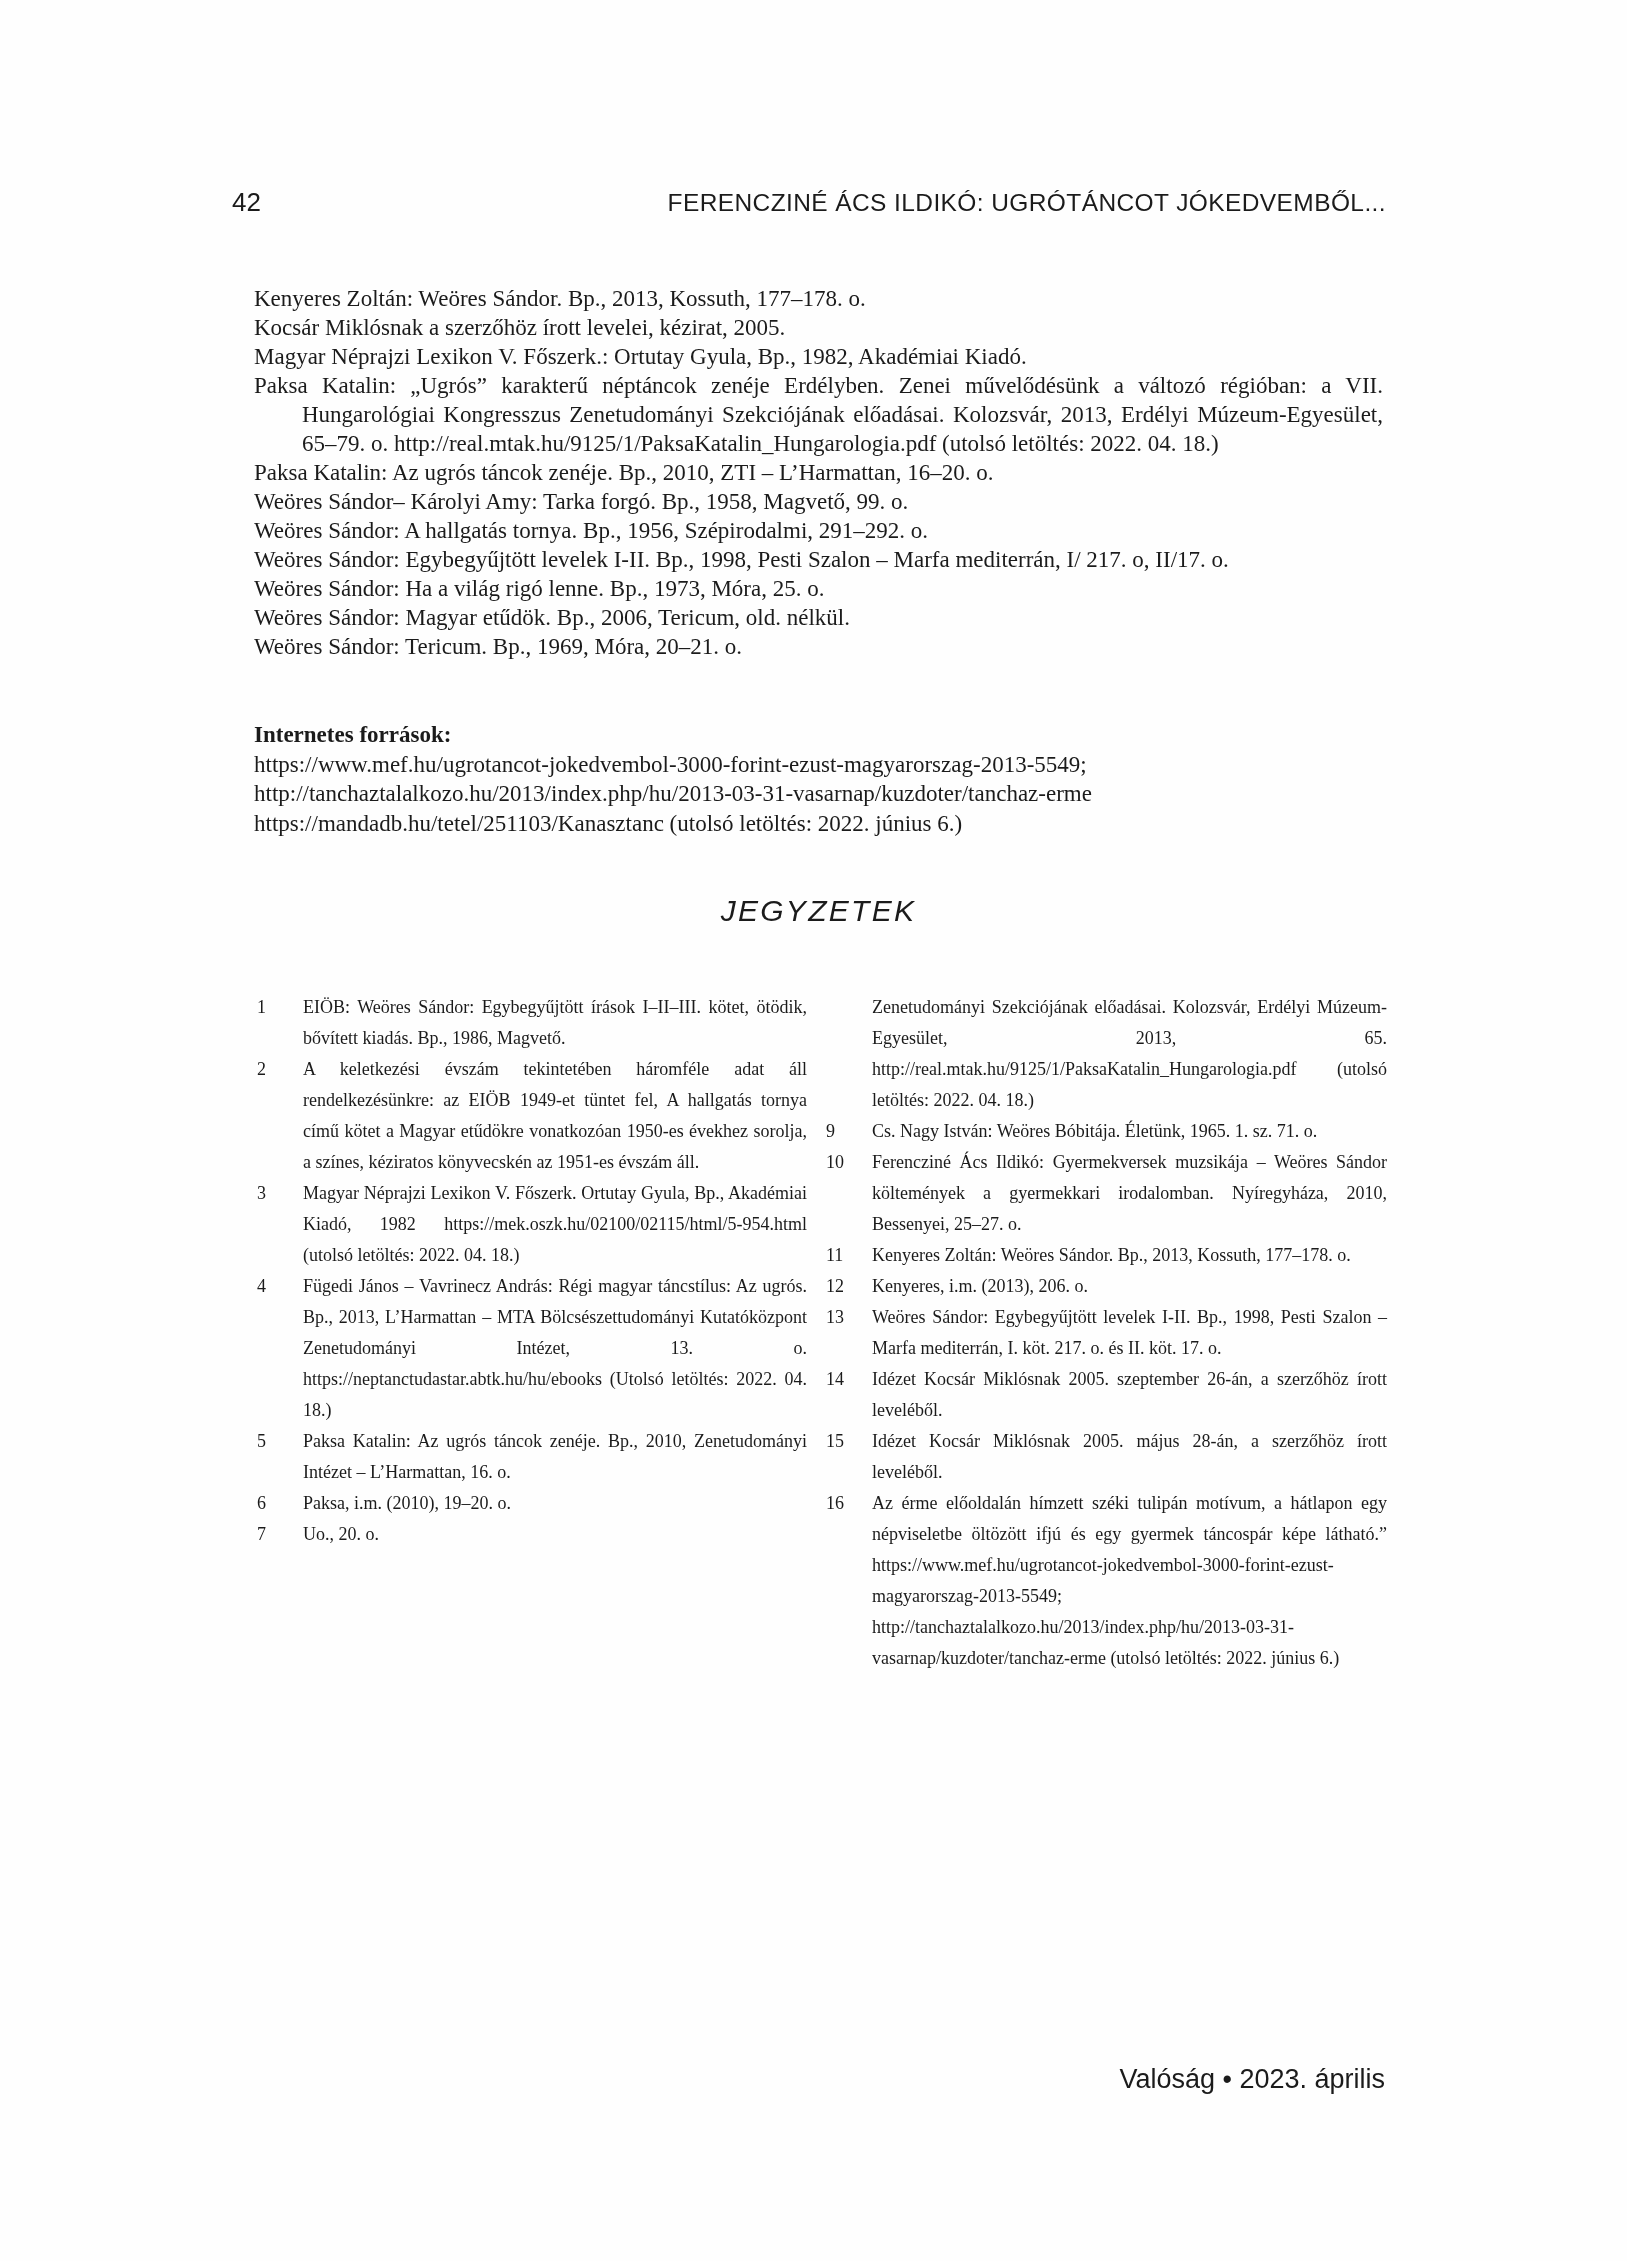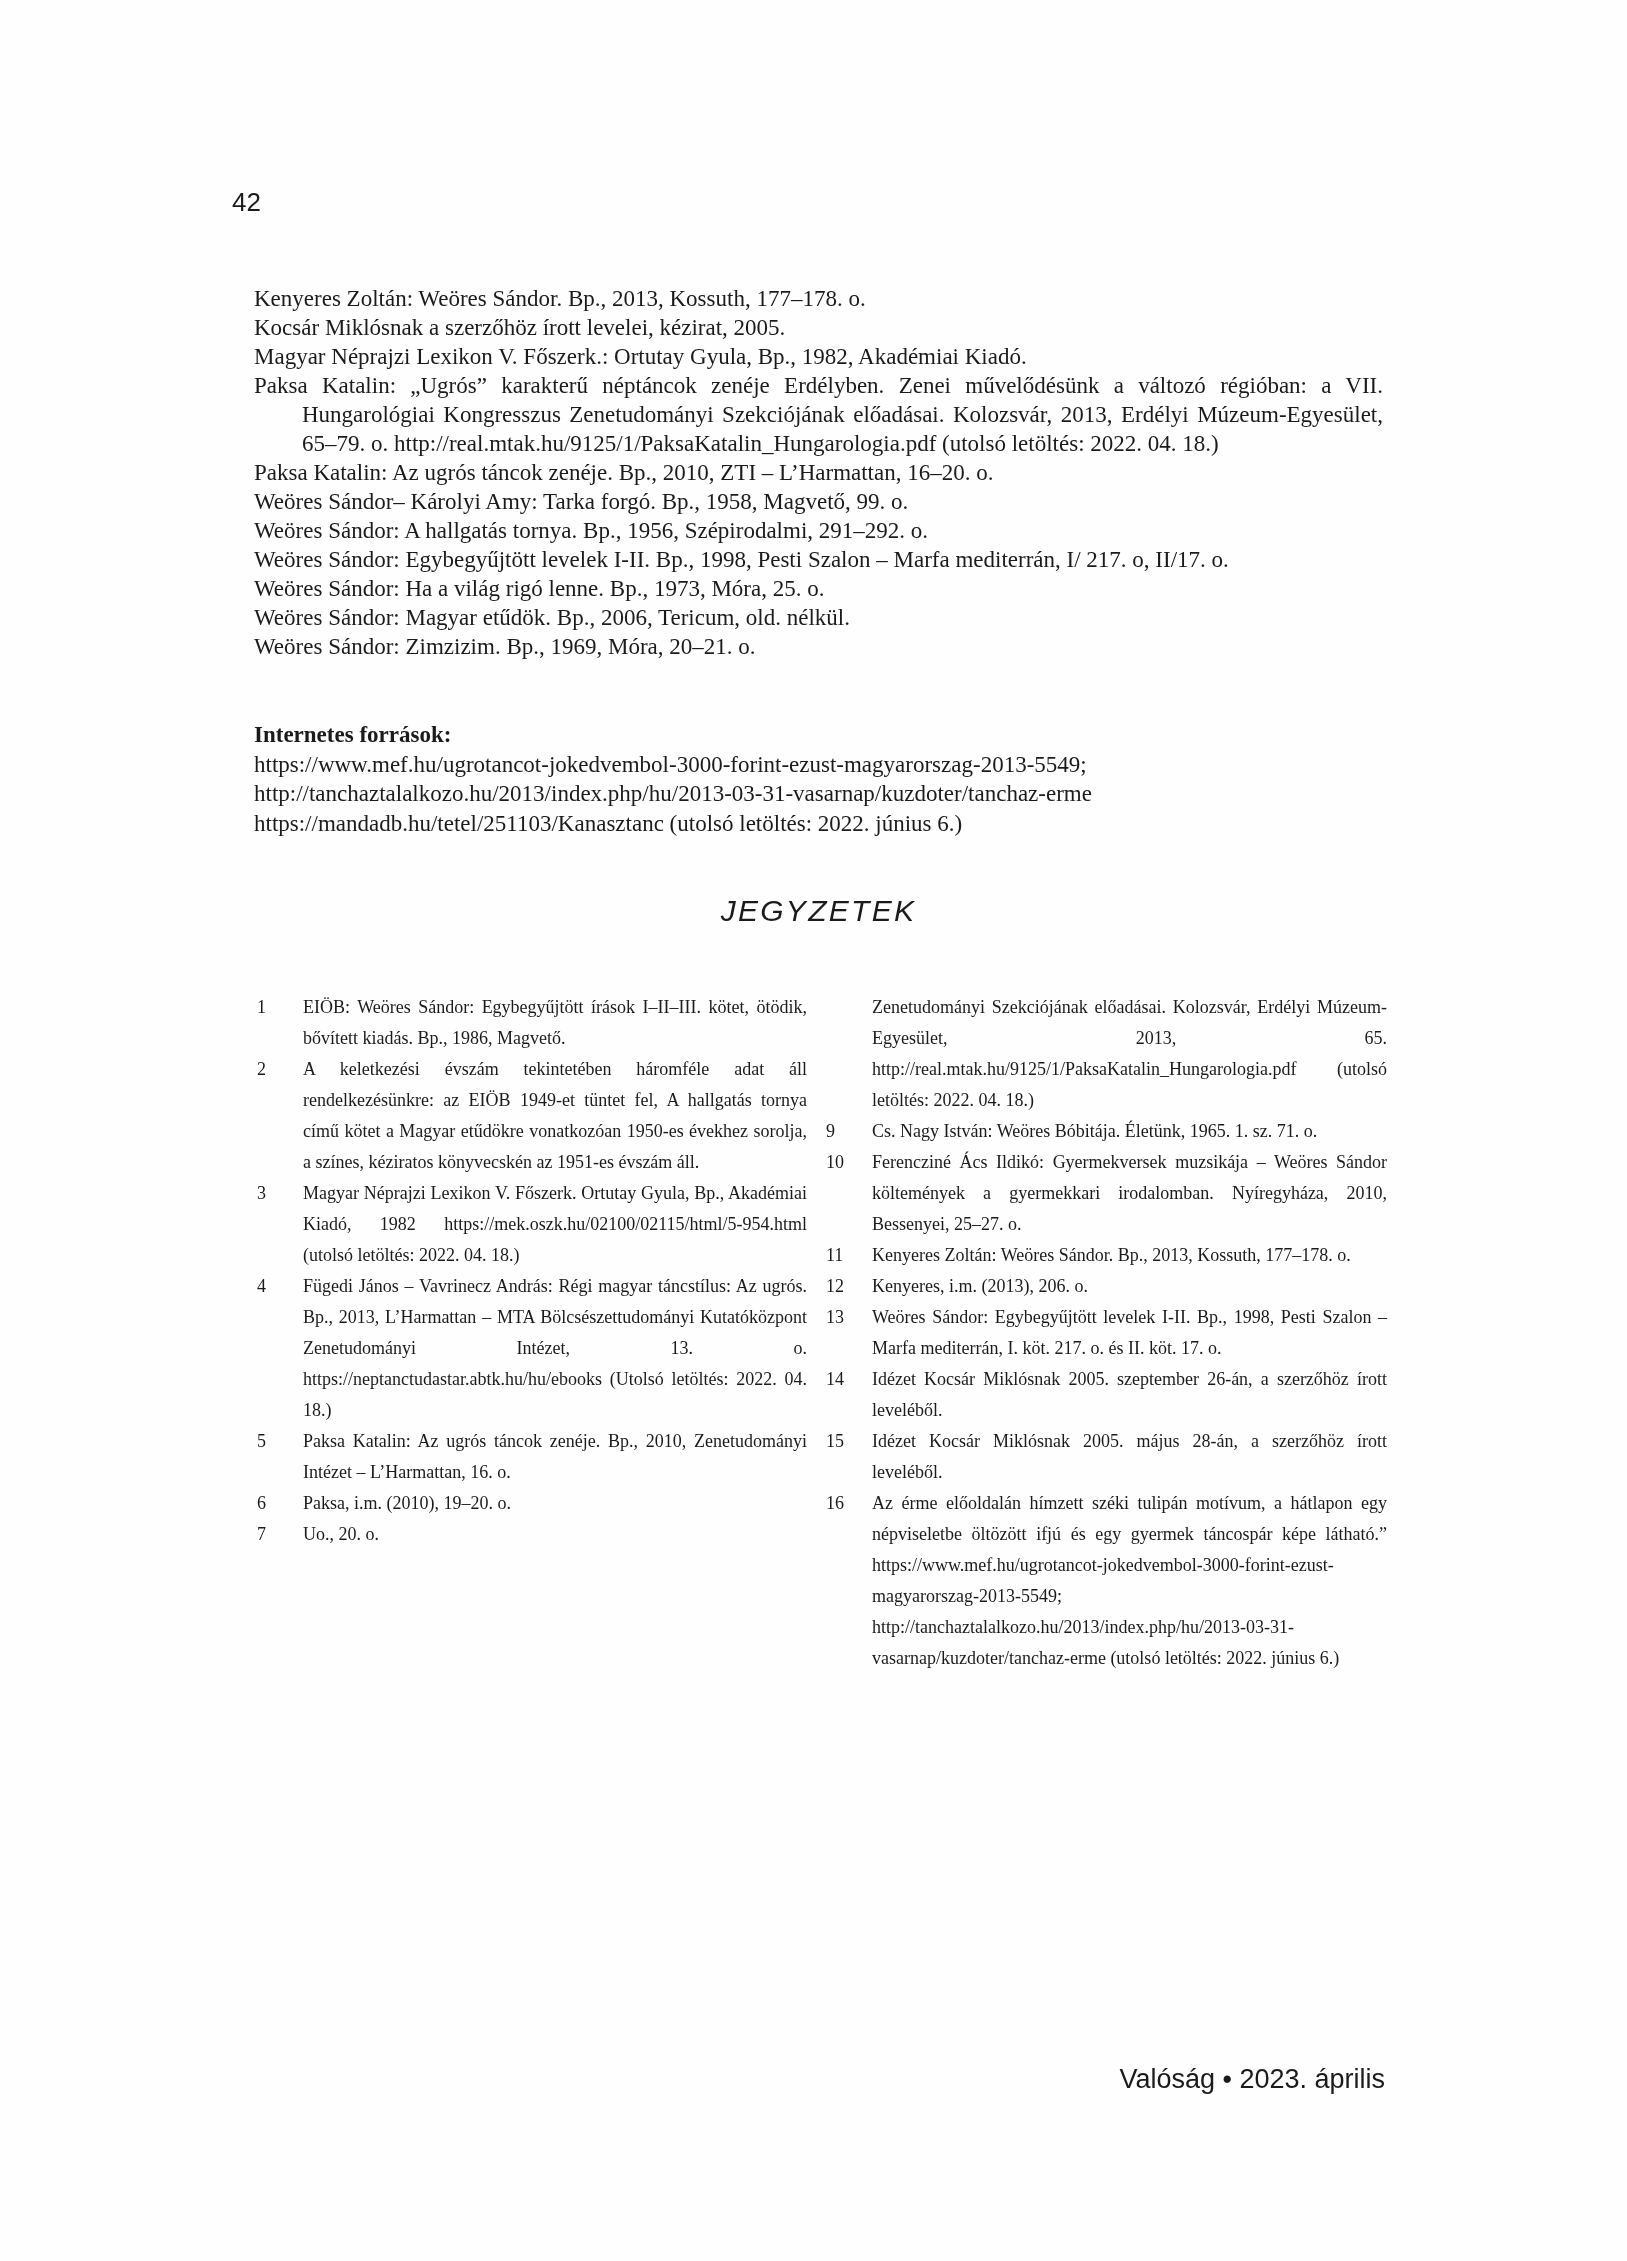--- a/index.html
+++ b/index.html
@@ -54,20 +54,21 @@
     font-family:"Liberation Sans", sans-serif; font-size:27px; line-height:1.2;
     white-space:nowrap;
   }
 </style>
 </head>
 <body>
 
 <div class="page">
 
   <span class="header-pageno">42</span>
+  <span class="header-title">FERENCZINÉ ÁCS ILDIKÓ: UGRÓTÁNCOT JÓKEDVEMBŐL...</span>
 
   <section class="bib-block">
 
       <p class="bib-entry"><span>Kenyeres Zoltán: </span><span class="it">Weöres Sándor</span><span>. Bp., 2013, Kossuth, 177–178. o.</span></p>
 
       <p class="bib-entry"><span>Kocsár Miklósnak a szerzőhöz írott levelei, kézirat, 2005.</span></p>
 
       <p class="bib-entry"><span class="it">Magyar Néprajzi Lexikon V</span><span>. Főszerk.: Ortutay Gyula, Bp., 1982, Akadémiai Kiadó.</span></p>
 
       <p class="bib-entry"><span>Paksa Katalin: „Ugrós” karakterű </span><span class="it">néptáncok zenéje Erdélyben. Zenei művelődésünk a változó régióban: a VII. Hungarológiai Kongresszus Zenetudományi Szekciójának előadásai</span><span>. Kolozsvár, 2013, Erdélyi Múzeum-Egyesület, 65–79. o. </span><span class="it">http://real.mtak.hu/9125/1/PaksaKatalin_Hungarologia.pdf</span><span> (utolsó letöltés: 2022. 04. 18.)</span></p>
@@ -78,21 +79,21 @@
 
       <p class="bib-entry"><span>Weöres Sándor: </span><span class="it">A hallgatás tornya</span><span>. Bp., 1956, Szépirodalmi, 291–292. o.</span></p>
 
 
       <p class="bib-entry"><span>Weöres Sándor: </span><span class="it">Egybegyűjtött levelek I-II</span><span>. Bp., 1998, Pesti Szalon – Marfa mediterrán, I/ 217. o, II/17. o.</span></p>
 
       <p class="bib-entry"><span>Weöres Sándor: </span><span class="it">Ha a világ rigó lenne</span><span>. Bp., 1973, Móra, 25. o.</span></p>
 
       <p class="bib-entry"><span>Weöres Sándor: </span><span class="it">Magyar etűdök</span><span>. Bp., 2006, Tericum, old. nélkül.</span></p>
 
-      <p class="bib-entry"><span>Weöres Sándor: </span><span class="it">Zimzizim</span><span>. Bp., 1969, Móra, 20–21. o.</span></p>
+      <p class="bib-entry"><span>Weöres Sándor: </span><span class="it">Tericum</span><span>. Bp., 1969, Móra, 20–21. o.</span></p>
     </section>
 
   <section class="sources-block">
     <p class="sources-heading">Internetes források:</p>
     <div>
 
         <p class="source-line">https://www.mef.hu/ugrotancot-jokedvembol-3000-forint-ezust-magyarorszag-2013-5549;</p>
 
         <p class="source-line">http://tanchaztalalkozo.hu/2013/index.php/hu/2013-03-31-vasarnap/kuzdoter/tanchaz-erme</p>
 

